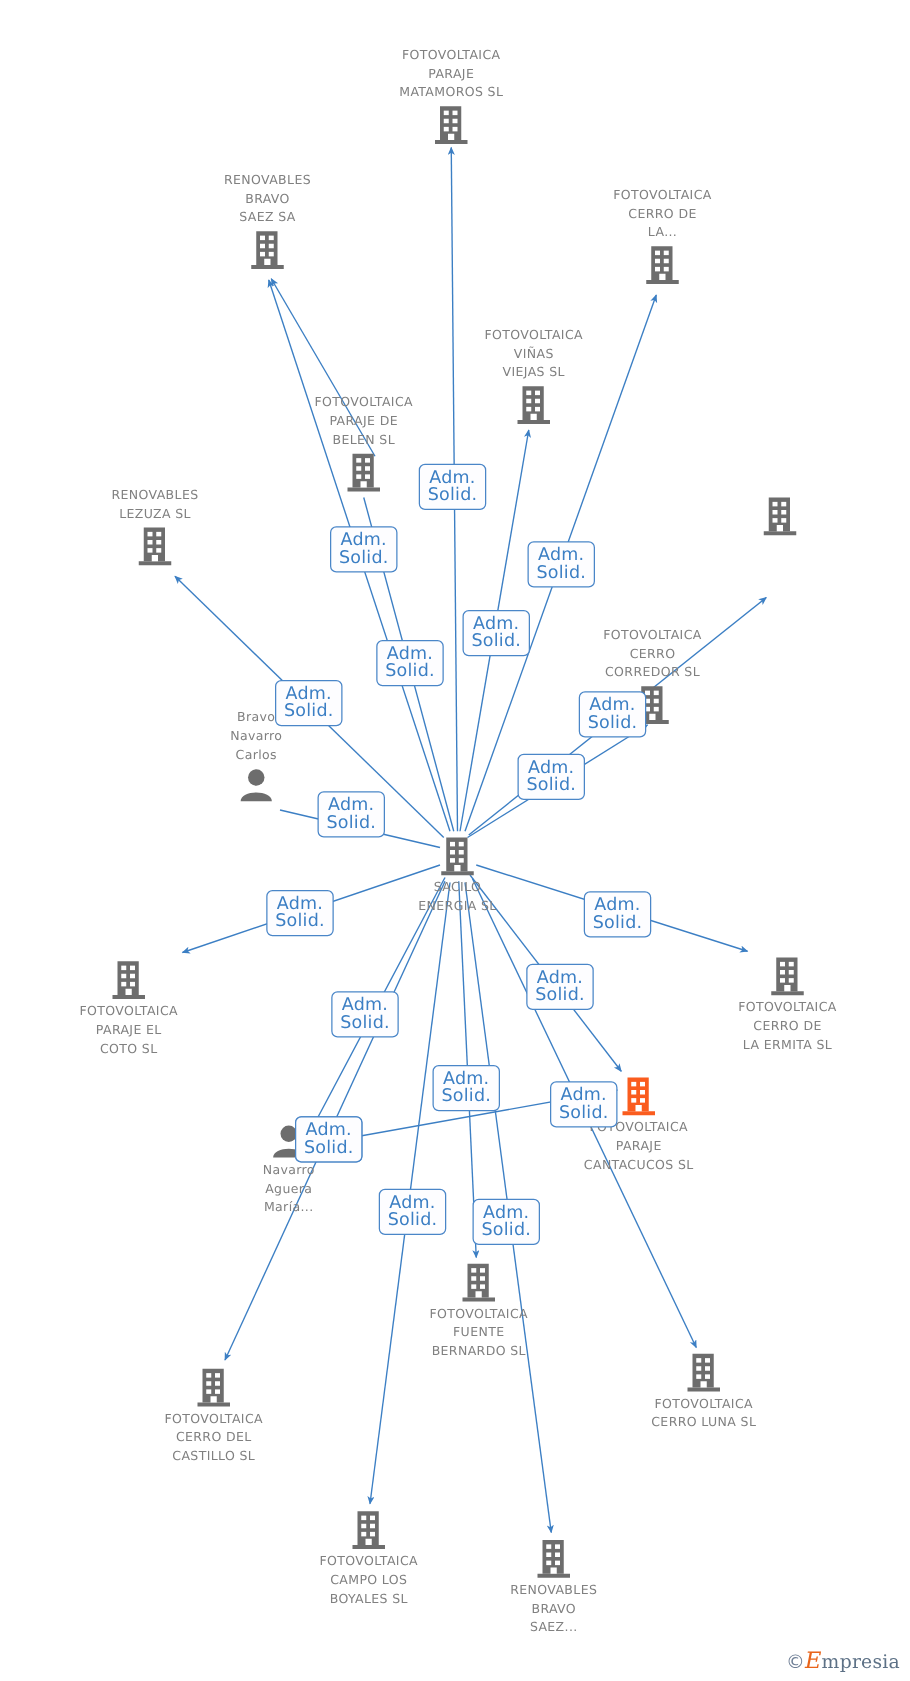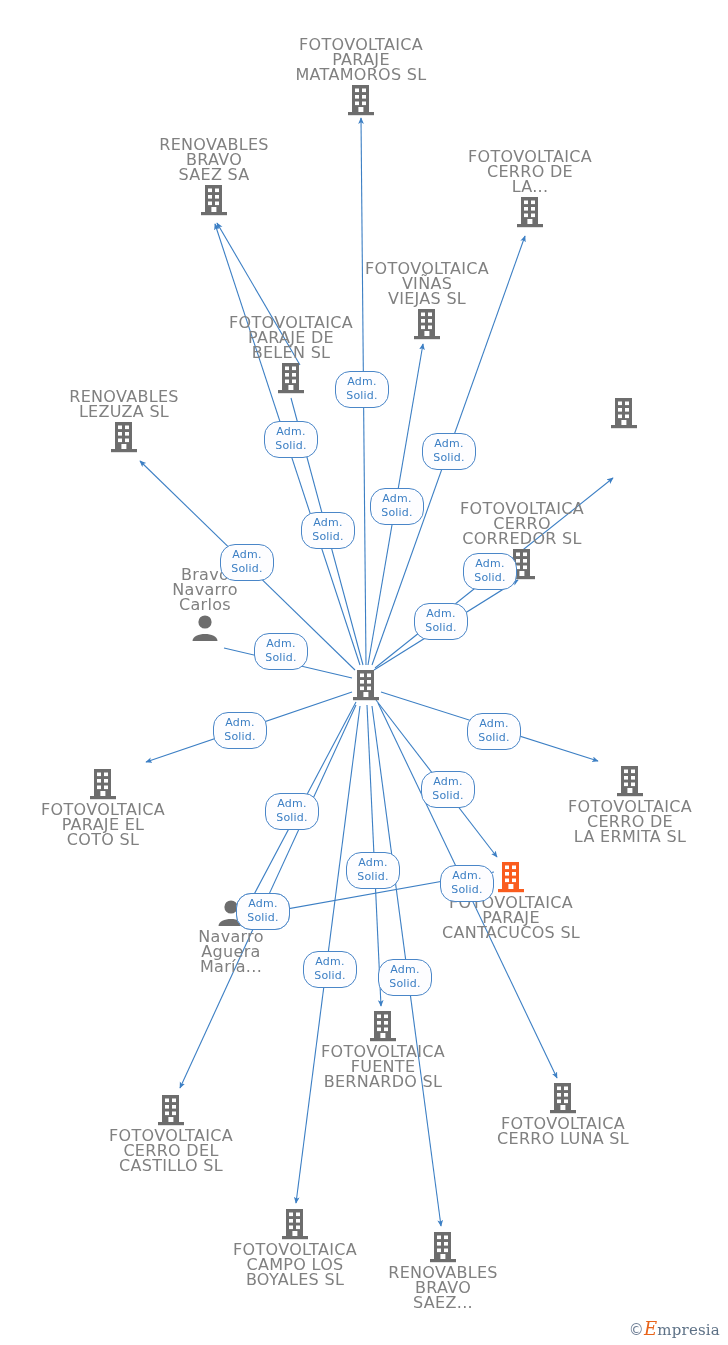--- a/index.html
+++ b/index.html
@@ -33,42 +33,42 @@
   }
   .node .icon {
     display: block;
     line-height: 0;
   }
   .node .icon svg {
     display: inline-block;
   }
   .node .label {
     display: block;
-    font-size: 16px;
+    font-size: 10px;
     line-height: 15px;
     color: #808080;
     letter-spacing: 0.3px;
     white-space: pre-line;
   }
   .node.label-above .label {
     margin-bottom: 2px;
   }
   .node.label-below .label {
     margin-top: 2px;
   }
   .node.person .label {
     color: #808080;
   }
   .edge-badge {
     position: absolute;
     background: #fdfdff;
     border: 1px solid #4a86c8;
-    border-radius: 15px;
+    border-radius: 5px;
     color: #3c7fc4;
-    font-size: 11px;
+    font-size: 14px;
     line-height: 14px;
     text-align: center;
     padding: 3px 6px 4px 6px;
     width: 40px;
     margin-left: -26px;
     margin-top: -17px;
     white-space: pre-line;
     letter-spacing: 0.2px;
   }
   .watermark {
@@ -269,20 +269,22 @@
             <rect x="6" y="1" width="17" height="27" fill="#6d6d6d"></rect>
             <rect x="2" y="28" width="26" height="3.2" fill="#6d6d6d"></rect>
             <rect x="9" y="4.5" width="4" height="3.6" fill="#ffffff"></rect>
             <rect x="16" y="4.5" width="4" height="3.6" fill="#ffffff"></rect>
             <rect x="9" y="11" width="4" height="3.6" fill="#ffffff"></rect>
             <rect x="16" y="11" width="4" height="3.6" fill="#ffffff"></rect>
             <rect x="9" y="17.5" width="4" height="3.6" fill="#ffffff"></rect>
             <rect x="16" y="17.5" width="4" height="3.6" fill="#ffffff"></rect>
             <rect x="12.4" y="23" width="5" height="5" fill="#ffffff"></rect>
           </svg></span>
+        <span class="label">SACILO
+ENERGIA SL</span>
       </div>
       <div class="node label-below" style="left: 103px; top: 768px;">
         <span class="icon"><svg width="30" height="32" viewBox="0 0 30 32" xmlns="http://www.w3.org/2000/svg">
             <rect x="6" y="1" width="17" height="27" fill="#6d6d6d"></rect>
             <rect x="2" y="28" width="26" height="3.2" fill="#6d6d6d"></rect>
             <rect x="9" y="4.5" width="4" height="3.6" fill="#ffffff"></rect>
             <rect x="16" y="4.5" width="4" height="3.6" fill="#ffffff"></rect>
             <rect x="9" y="11" width="4" height="3.6" fill="#ffffff"></rect>
             <rect x="16" y="11" width="4" height="3.6" fill="#ffffff"></rect>
             <rect x="9" y="17.5" width="4" height="3.6" fill="#ffffff"></rect>

